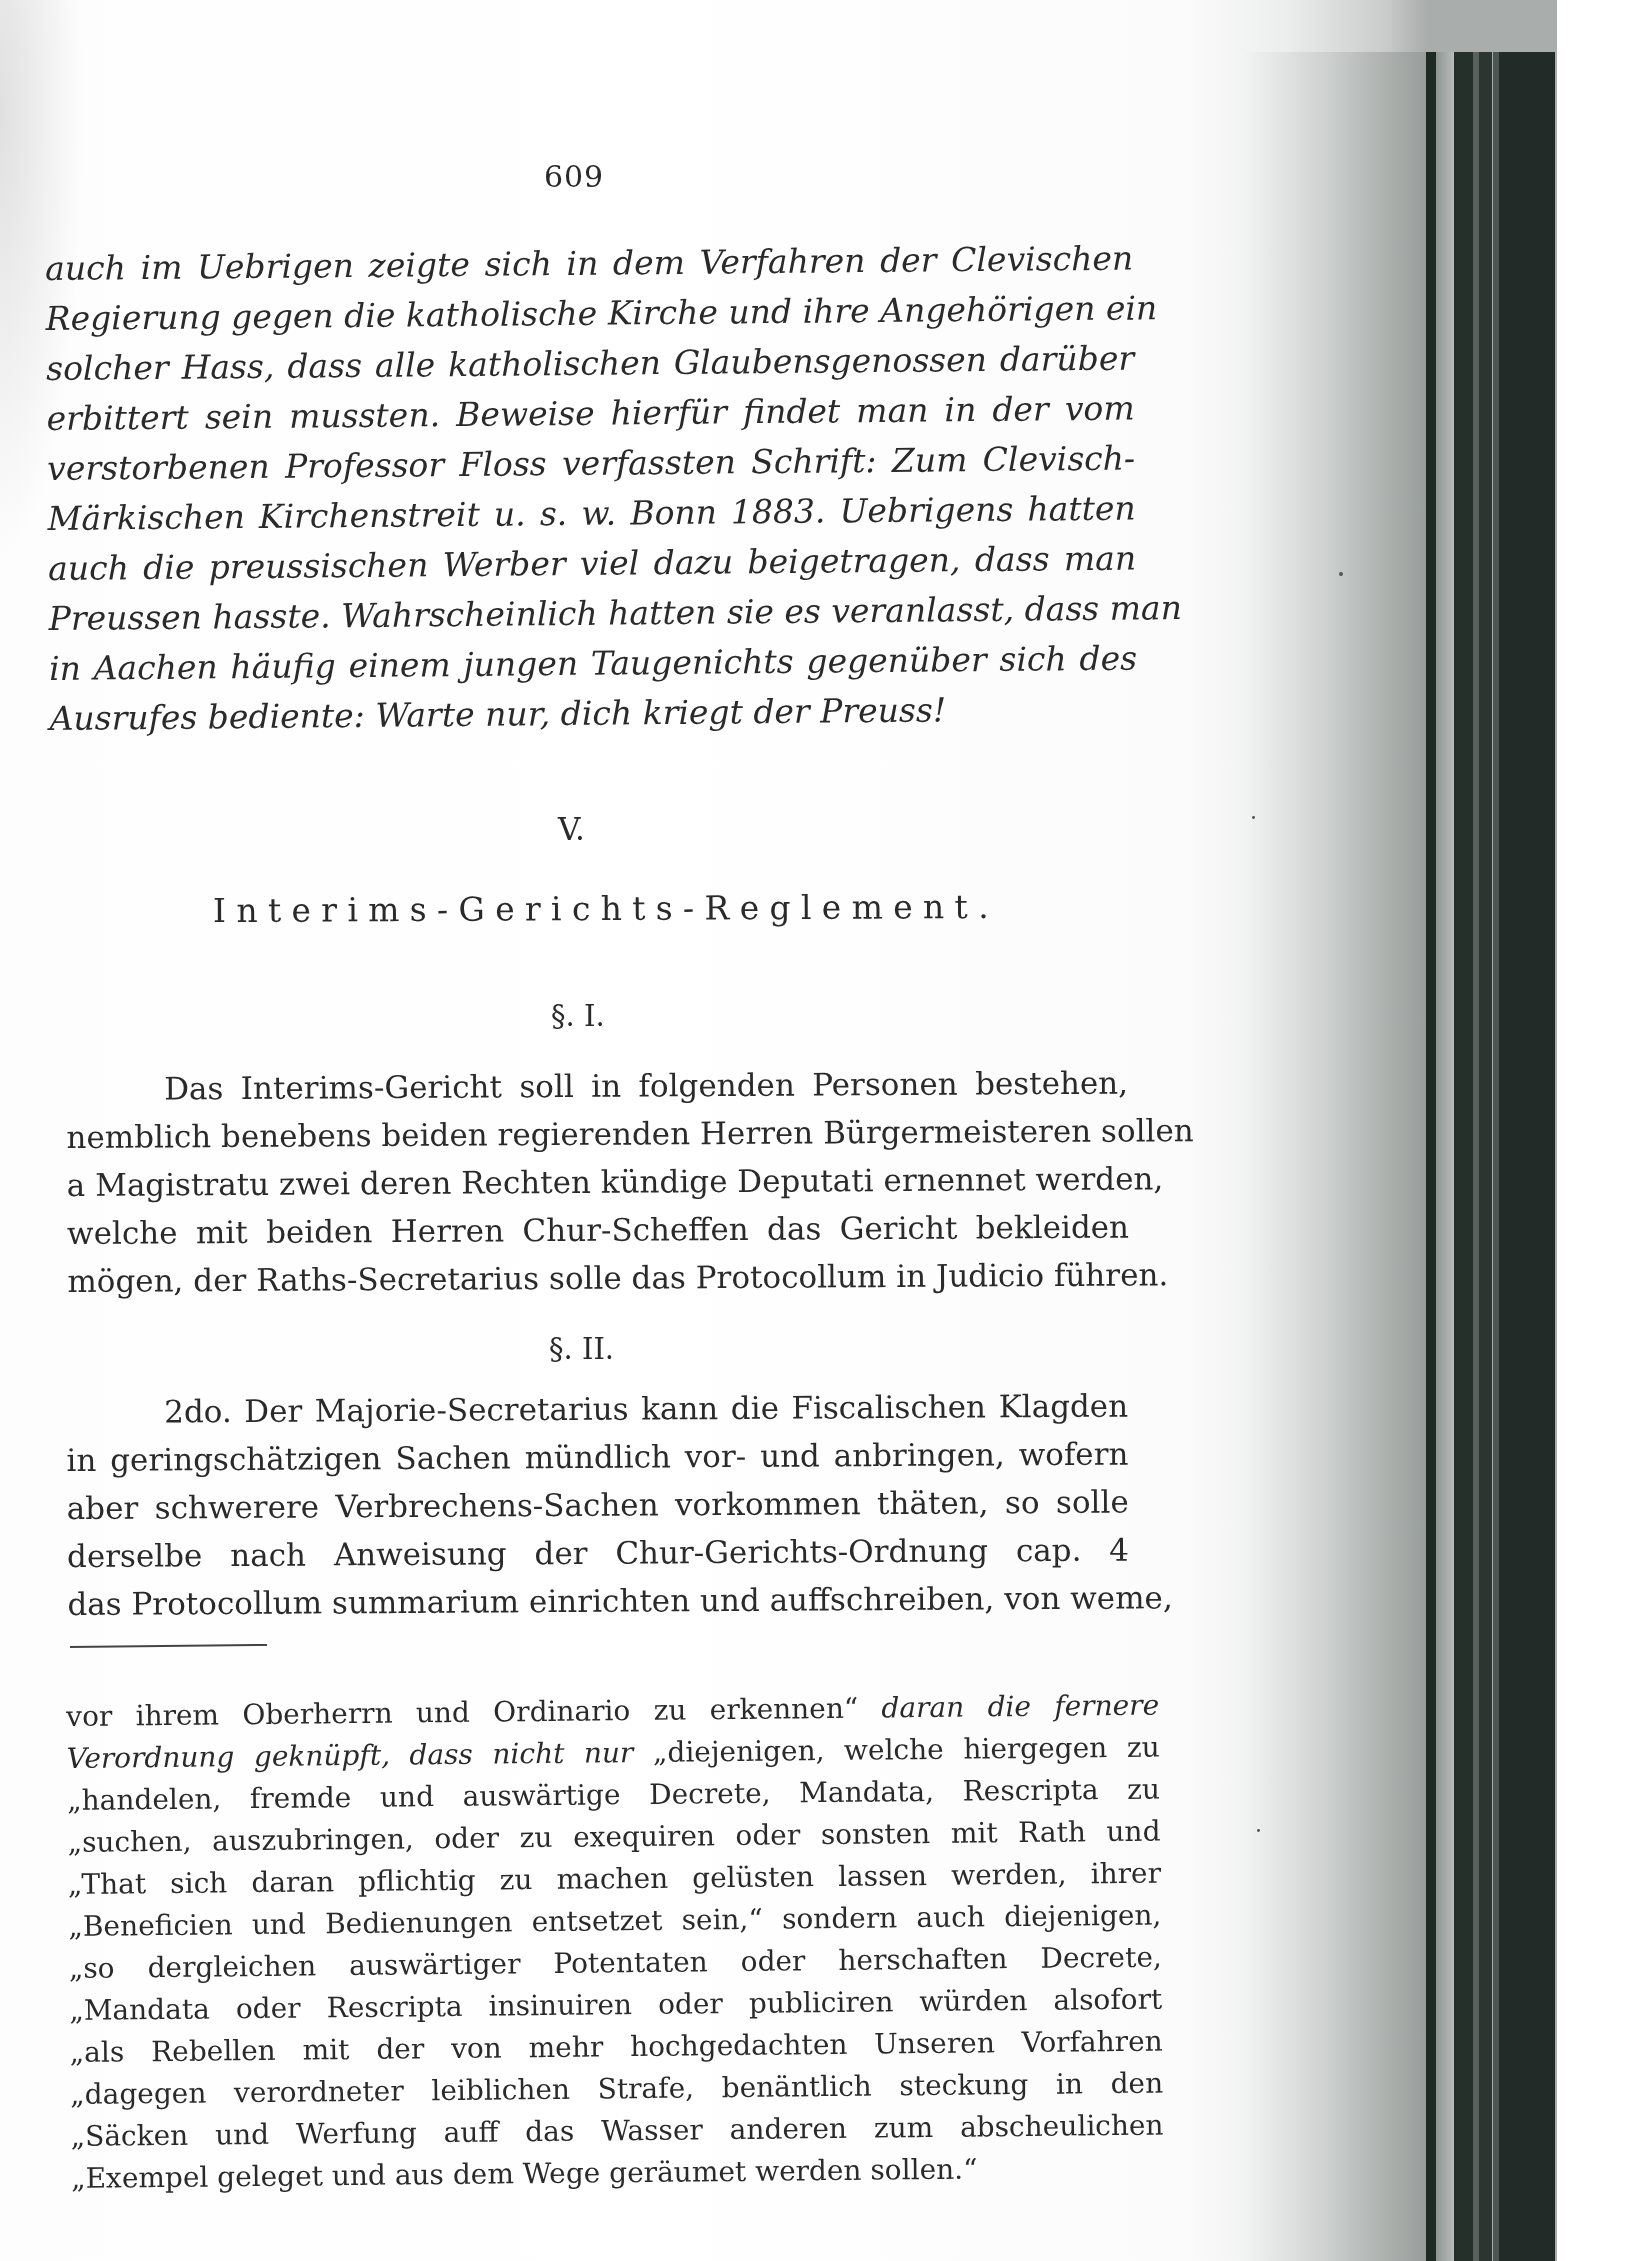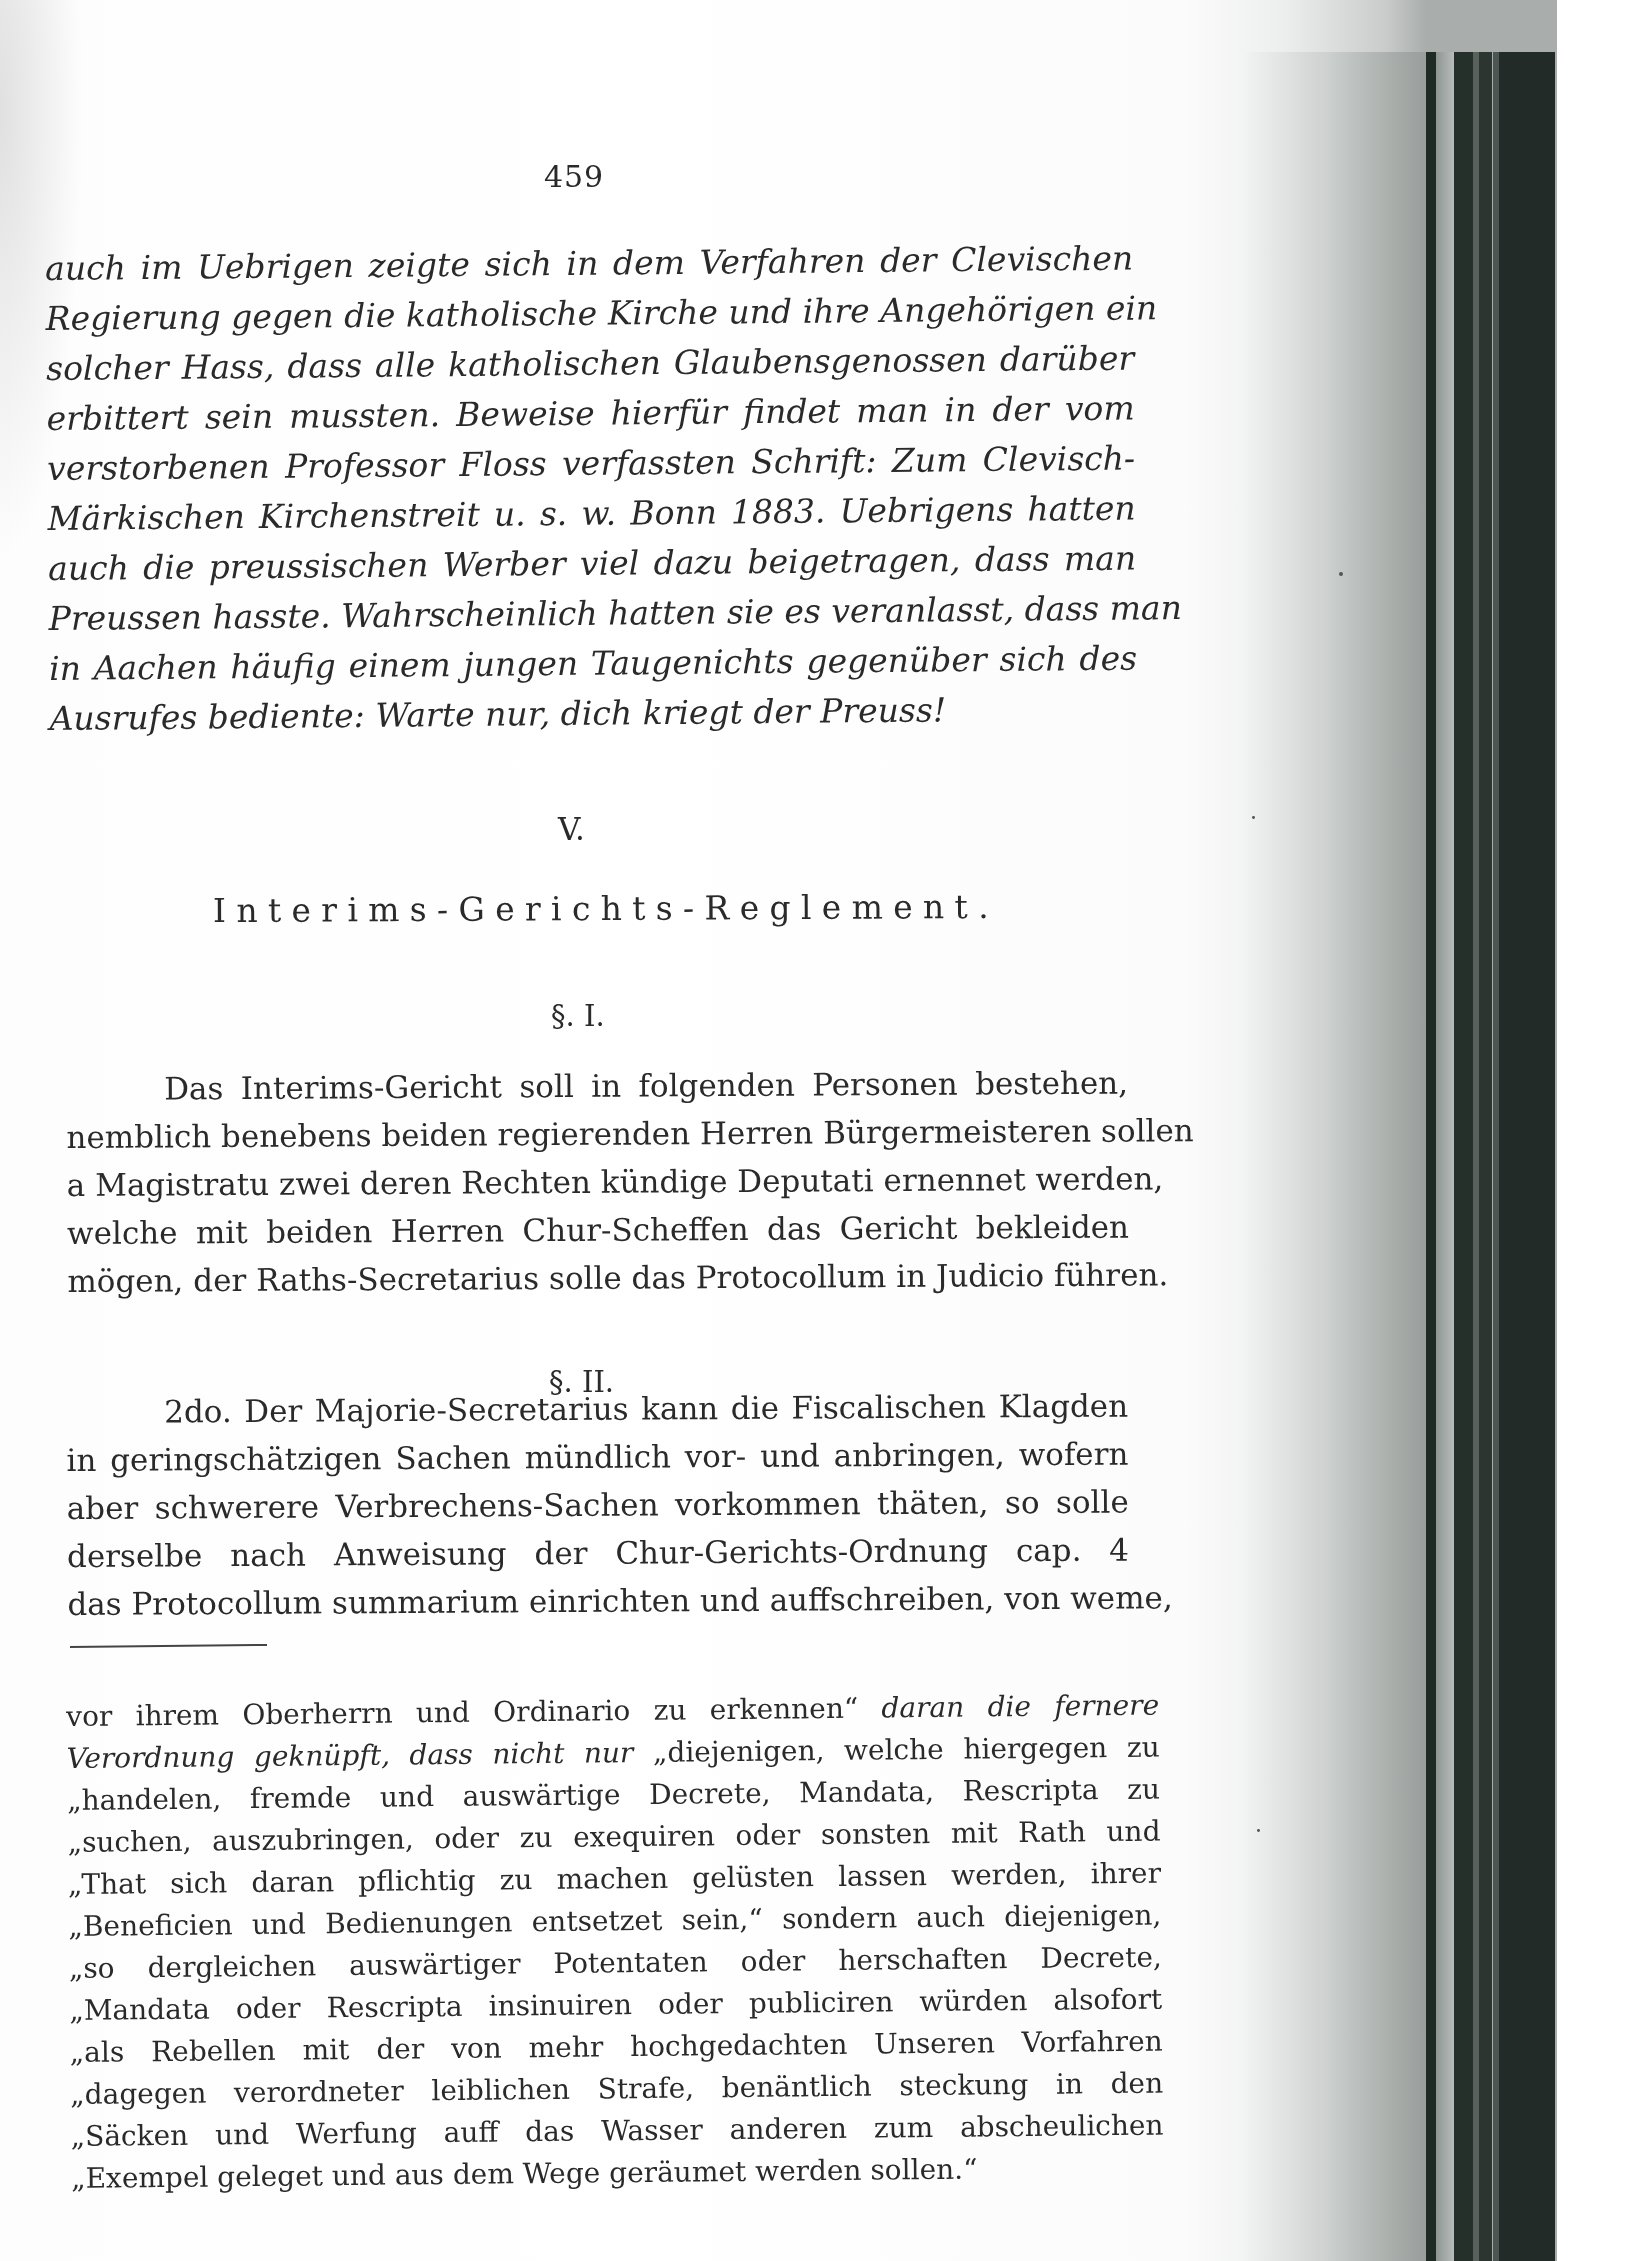--- a/index.html
+++ b/index.html
@@ -82,21 +82,21 @@
     <div class="band b1"></div>
       <div class="band b2"></div>
       <div class="band b3"></div>
     <div class="band b4"></div>
       <div class="band b5"></div>
       <div class="band b6"></div>
     <div class="band b7"></div>
   </div>
   <div class="right-margin"></div>
 
-  <div class="page-number">459</div>
+  <div class="page-number">609</div>
 
   <div class="italic-para">
     <span class="line">auch im Uebrigen zeigte sich in dem Verfahren der Clevischen</span>
     <span class="line">Regierung gegen die katholische Kirche und ihre Angehörigen ein</span>
     <span class="line">solcher Hass, dass alle katholischen Glaubensgenossen darüber</span>
     <span class="line">erbittert sein mussten. Beweise hierfür findet man in der vom</span>
     <span class="line">verstorbenen Professor Floss verfassten Schrift: Zum Clevisch-</span>
     <span class="line">Märkischen Kirchenstreit u. s. w. Bonn 1883. Uebrigens hatten</span>
     <span class="line">auch die preussischen Werber viel dazu beigetragen, dass man</span>
     <span class="line">Preussen hasste. Wahrscheinlich hatten sie es veranlasst, dass man</span>
@@ -109,21 +109,21 @@
 
   <div class="para-head" style="top:999px; left:551px;">§. I.</div>
   <div class="body-para" style="top:1065px;">
     <span class="line indent">Das Interims-Gericht soll in folgenden Personen bestehen,</span>
     <span class="line">nemblich benebens beiden regierenden Herren Bürgermeisteren sollen</span>
     <span class="line">a Magistratu zwei deren Rechten kündige Deputati ernennet werden,</span>
     <span class="line">welche mit beiden Herren Chur-Scheffen das Gericht bekleiden</span>
     <span class="line">mögen, der Raths-Secretarius solle das Protocollum in Judicio führen.</span>
   </div>
 
-  <div class="para-head" style="top:1332px; left:549px;margin-top:33px;">§. II.</div>
+  <div class="para-head" style="top:1332px; left:549px;">§. II.</div>
   <div class="body-para" style="top:1388px;">
     <span class="line indent">2do. Der Majorie-Secretarius kann die Fiscalischen Klagden</span>
     <span class="line">in geringschätzigen Sachen mündlich vor- und anbringen, wofern</span>
     <span class="line">aber schwerere Verbrechens-Sachen vorkommen thäten, so solle</span>
     <span class="line">derselbe nach Anweisung der Chur-Gerichts-Ordnung cap. 4</span>
     <span class="line">das Protocollum summarium einrichten und auffschreiben, von weme,</span>
   </div>
 
   <div class="footnote-rule"></div>
 

